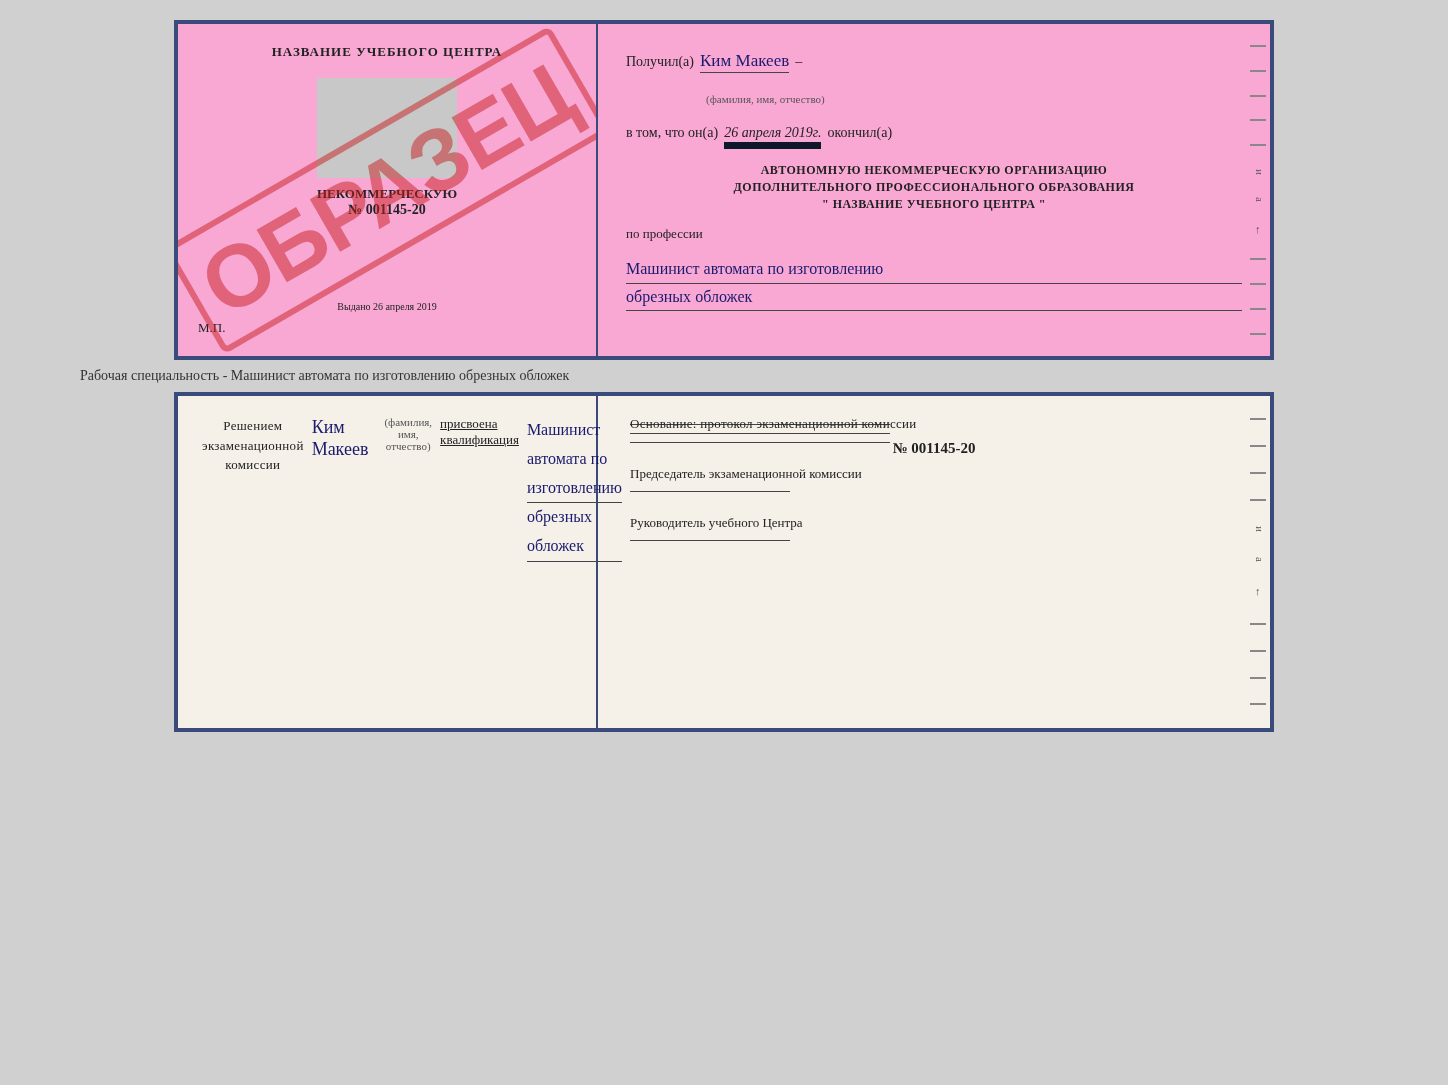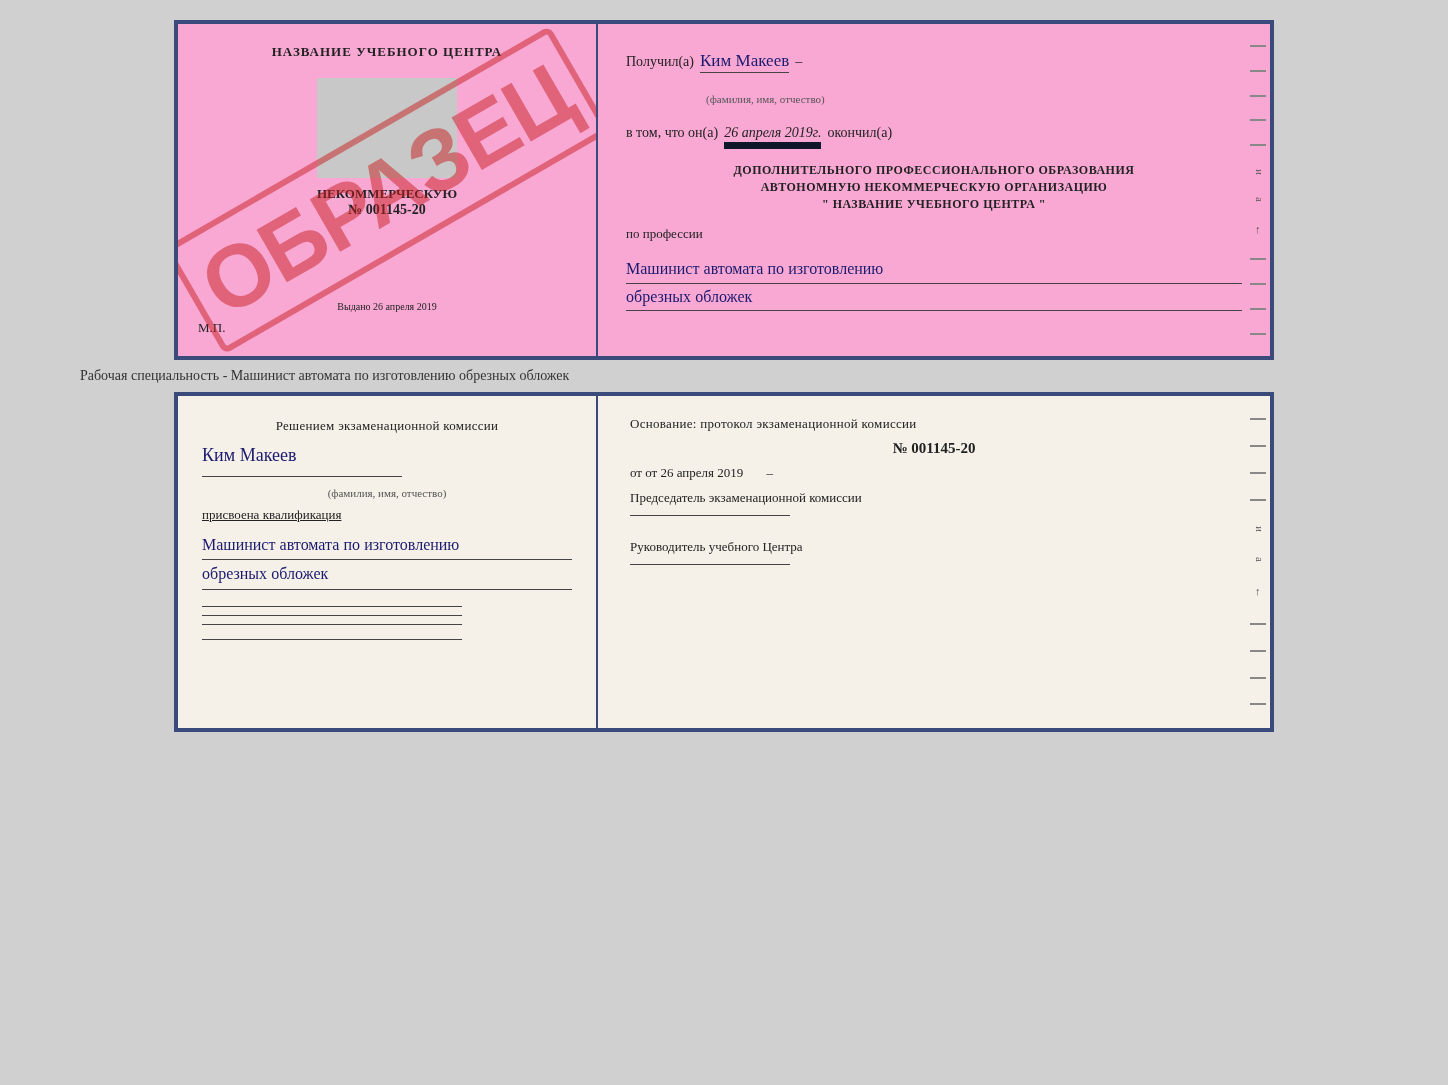--- a/index.html
+++ b/index.html
@@ -197,21 +197,21 @@
       min-height: 340px;
       position: relative;
       overflow: hidden;
     }
 
     .bottom-left {
       width: 420px;
       border-right: 2px solid #3a4a7a;
       padding: 20px 24px;
       display: flex;
-      flex-direction: column;
+      flex-direction: row;
       gap: 8px;
     }
 
     .bottom-right {
       flex: 1;
       padding: 20px 32px;
       display: flex;
       flex-direction: column;
       gap: 8px;
       position: relative;
@@ -348,22 +348,22 @@
         <span style="font-size:11px; color:#555; margin-left:80px;">(фамилия, имя, отчество)</span>
       </div>
 
       <div class="right-row">
         <span>в том, что он(a)</span>
         <span class="handwritten" style="font-family: 'Times New Roman', serif; font-style: italic; font-size:14px; color:#222; border-bottom:7px solid #0f172a;">26 апреля 2019г.</span>
         <span>окончил(а)</span>
       </div>
 
       <div class="right-block">
+        <div class="bold-upper">АВТОНОМНУЮ НЕКОММЕРЧЕСКУЮ ОРГАНИЗАЦИЮ</div>
         <div class="bold-upper">ДОПОЛНИТЕЛЬНОГО ПРОФЕССИОНАЛЬНОГО ОБРАЗОВАНИЯ</div>
-        <div class="bold-upper">АВТОНОМНУЮ НЕКОММЕРЧЕСКУЮ ОРГАНИЗАЦИЮ</div>
         <div class="bold-upper">"   НАЗВАНИЕ УЧЕБНОГО ЦЕНТРА   "</div>
       </div>
 
       <div class="profession-label">по профессии</div>
       <div>
         <div class="handwritten-prof">Машинист автомата по изготовлению</div>
         <div class="handwritten-prof">обрезных обложек</div>
       </div>
 
       <div class="right-side-marks">
@@ -410,24 +410,20 @@
 
       <div class="underline-row" style="width:260px; margin-top:4px;"></div>
     </div>
 
     <div class="bottom-right">
 
       <div class="right-osnov">Основание: протокол экзаменационной комиссии</div>
 
       <div class="right-num">№  001145-20</div>
 
-      <div class="right-date">
-        <span>от </span><span>от 26 апреля 2019</span>
-        <span style="margin-left:20px;">–</span>
-      </div>
 
       <div class="right-chair">
         <div>Председатель экзаменационной комиссии</div>
         <div class="sign-line"></div>
       </div>
 
       <div class="right-rukov">
         <div>Руководитель учебного Центра</div>
         <div class="sign-line"></div>
       </div>

